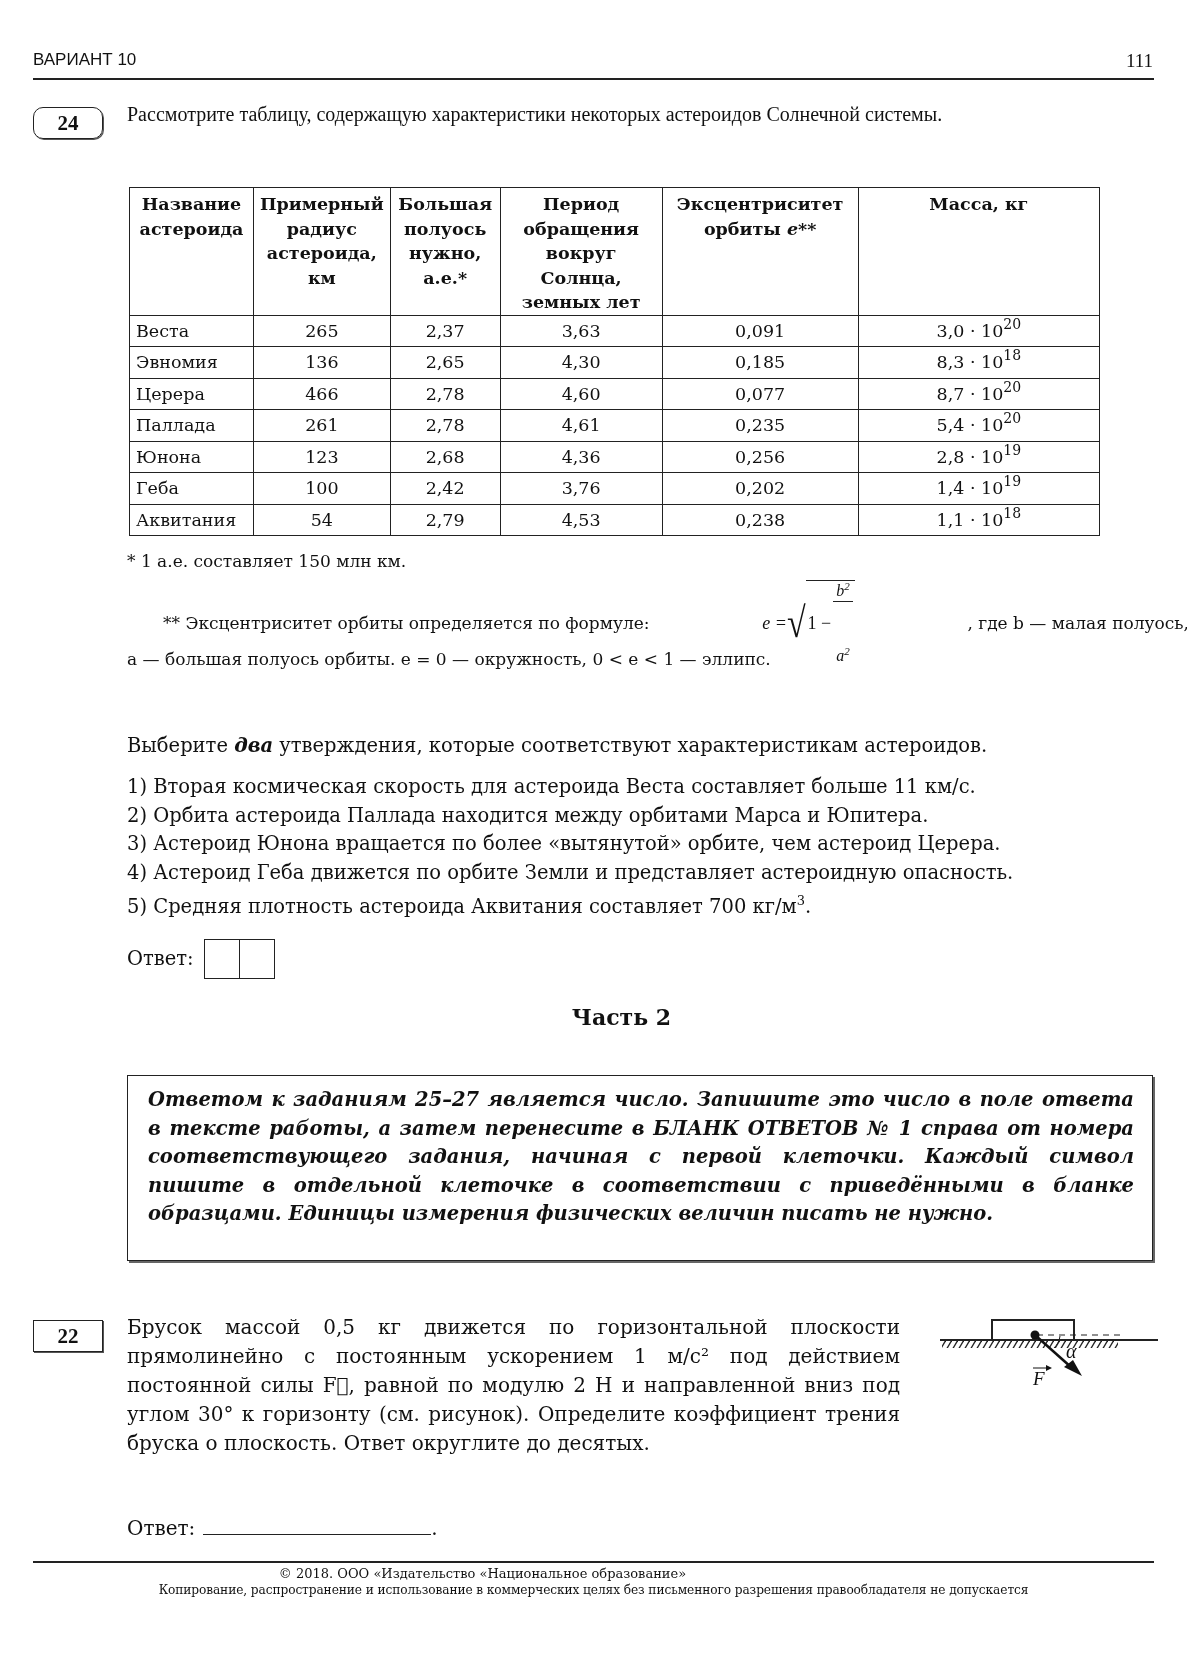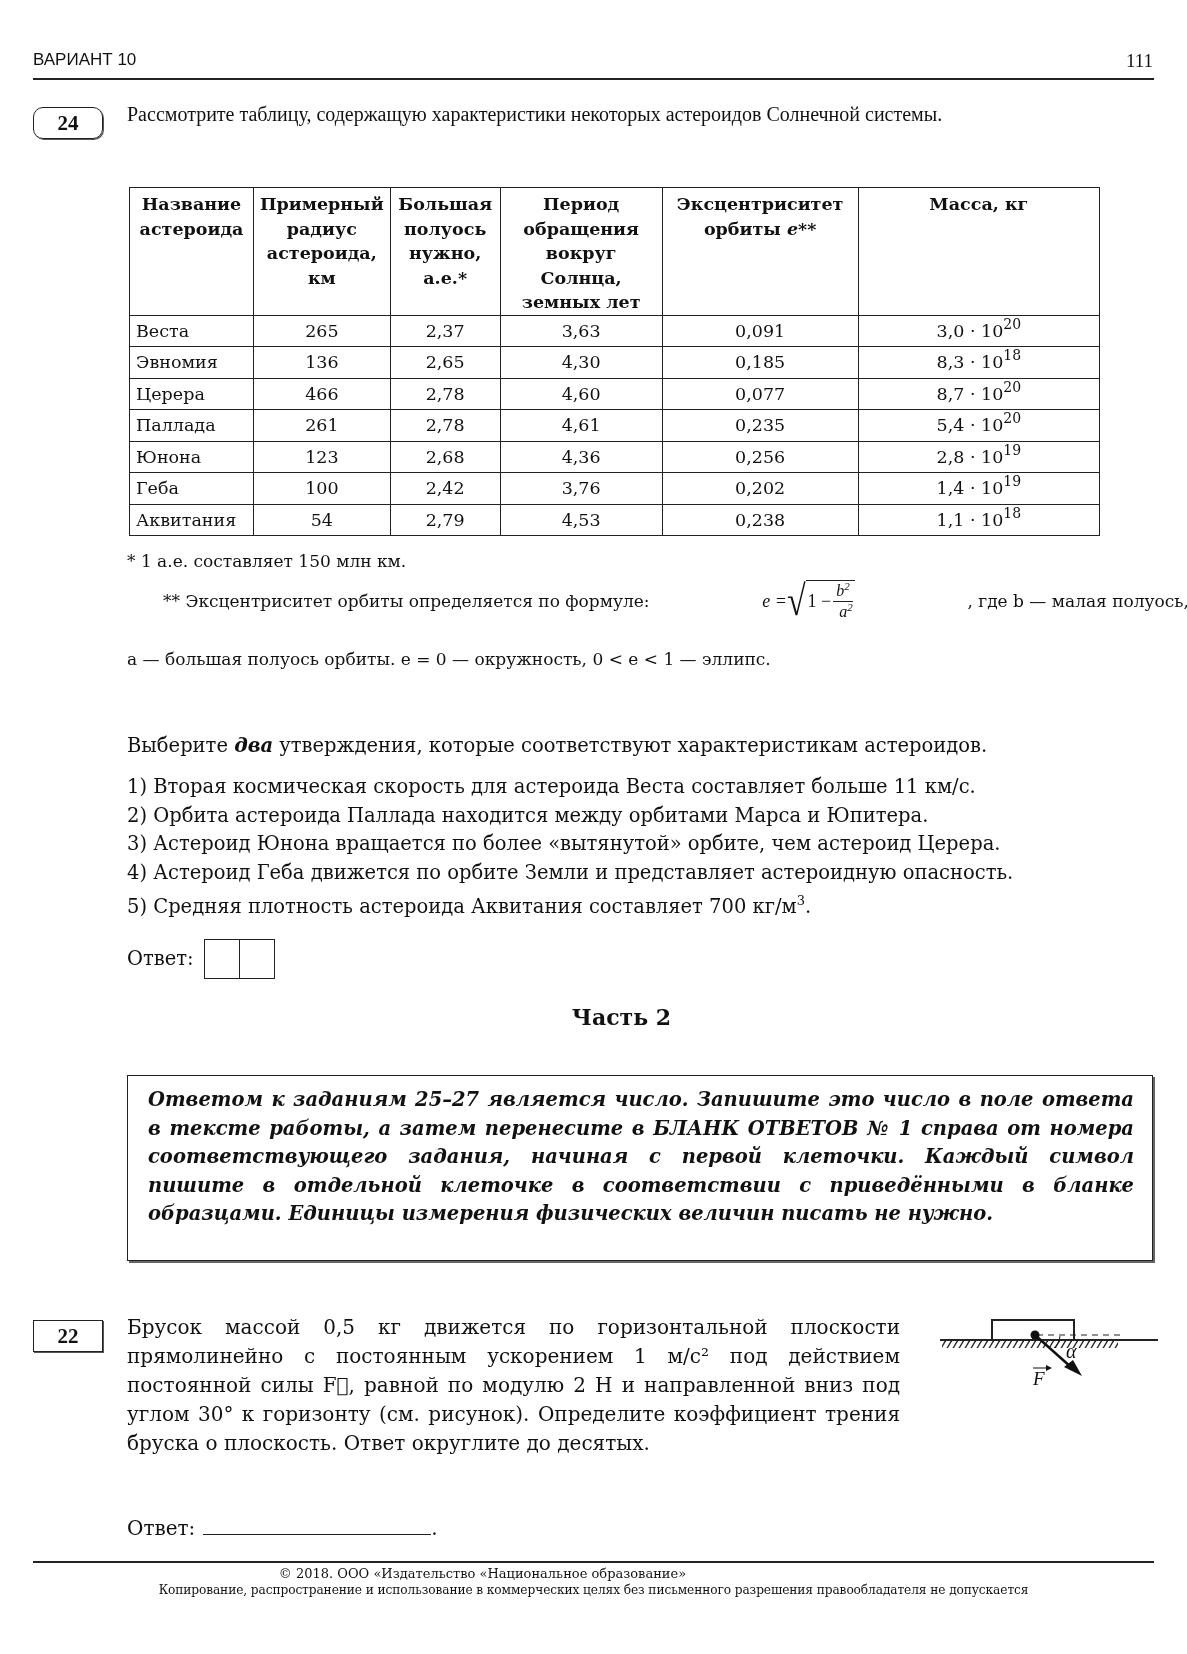--- a/index.html
+++ b/index.html
@@ -29,21 +29,21 @@
     table.ast th, table.ast td { border: 1.5px solid #222; padding: 0 6px; }
     table.ast th { font-weight: bold; vertical-align: top; text-align: center; line-height: 24.5px; padding-top: 4px; height: 126px; box-sizing: border-box; }
     table.ast td { height: 30.5px; text-align: center; line-height: 28px; }
     table.ast td.name { text-align: left; padding-left: 6px; }
     table.ast sup { font-size: 14px; position: relative; top: -1px; vertical-align: super; line-height: 0; }
 
     .foot { font-family: "DejaVu Serif", serif; font-size: 17px; }
     .formula { display: inline-flex; align-items: center; font-style: italic; font-family: "Liberation Serif", serif; font-size: 18px; vertical-align: middle; }
     .sqrt { display: inline-flex; align-items: center; }
     .rad { border-top: 1.5px solid #222; display: inline-flex; align-items: center; padding-left: 2px; }
-    .frac { display: inline-flex; flex-direction: column; align-items: flex-end; font-size: 16px; line-height: 20px; margin: 0 2px; }
+    .frac { display: inline-flex; flex-direction: column; align-items: center; font-size: 16px; line-height: 20px; margin: 0 2px; gap: 44px; }
     .frac .num { border-bottom: 1.2px solid #222; padding: 0 3px; }
     .frac sup { font-size: 11px; vertical-align: super; line-height: 0; }
 
     .stmt { font-family: "DejaVu Serif", serif; font-size: 19.5px; line-height: 28.6px; }
     .ans-box { display: inline-flex; border: 1.5px solid #222; height: 38px; vertical-align: middle; }
     .ans-cell { width: 34px; height: 38px; }
     .ans-cell + .ans-cell { border-left: 1.5px solid #222; }
 
     .part2 { left: 0; width: 1187px; top: 1004px; text-align: center; font-size: 22px; font-weight: bold; font-family: "DejaVu Serif", serif; padding-left: 28px; }
     .note-box {

